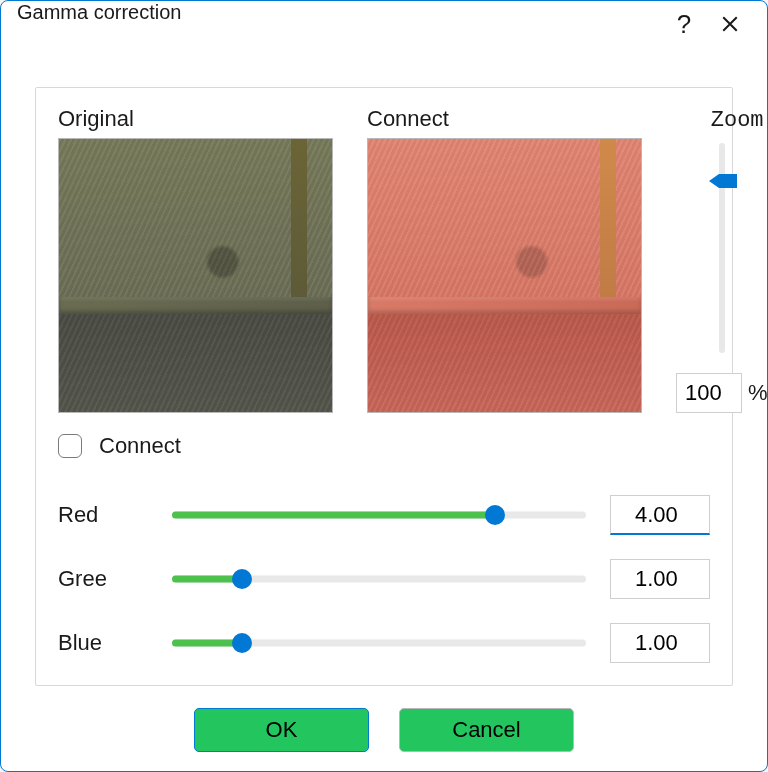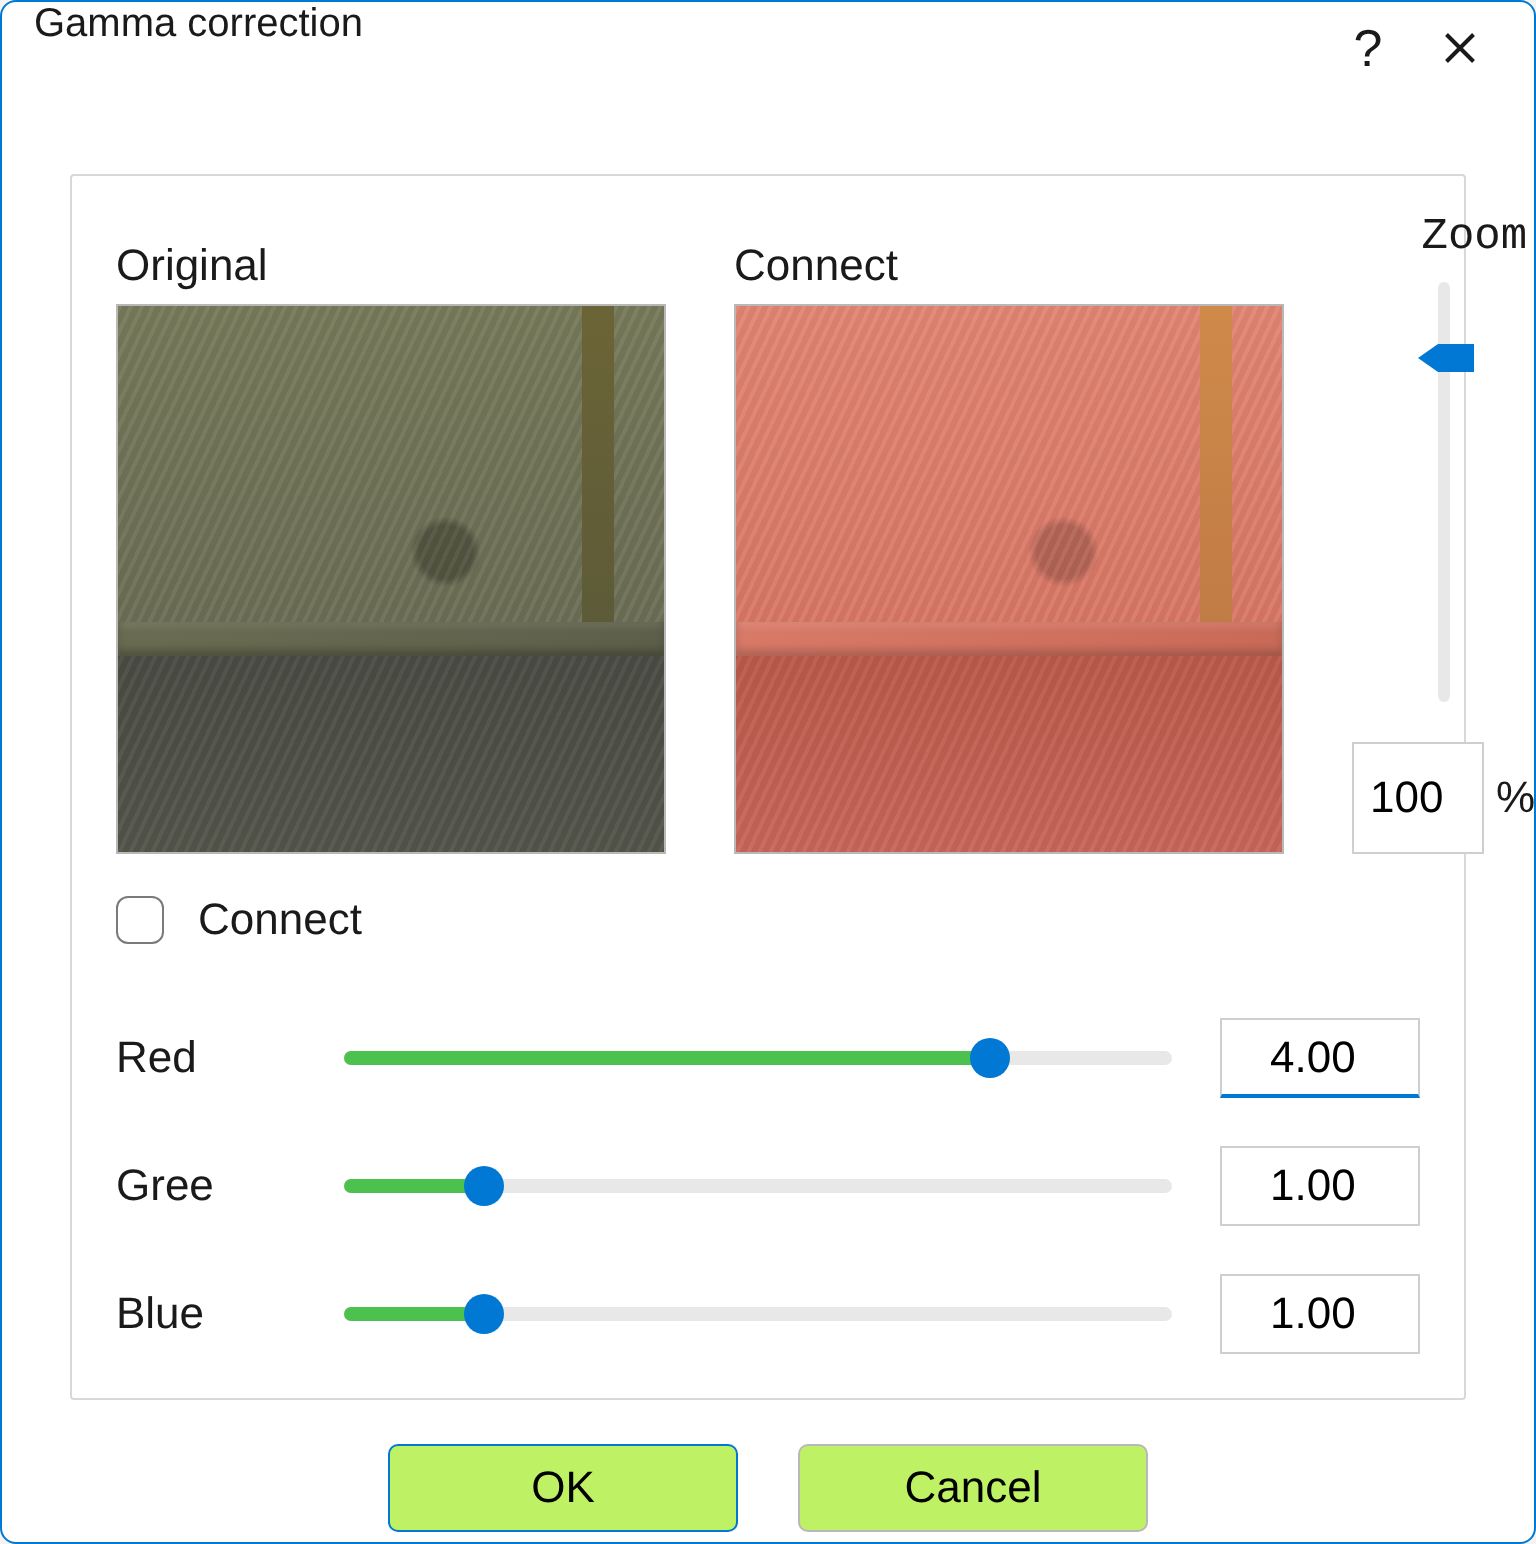--- a/index.html
+++ b/index.html
@@ -157,21 +157,21 @@
   .zoom-thumb svg { display:block; }
   .zoom-value-row {
     display: flex;
     align-items: center;
     gap: 6px;
     margin-top: 20px;
     align-self: flex-end;
   }
   .zoom-value {
     width: 66px;
-    height: 56px;
+    height: 40px;
     border: 1px solid var(--border);
     font-size: 22px;
     text-align: left;
     padding: 4px 8px;
     font-family: inherit;
   }
   .pct { font-size: 22px; }
 
   .connect-row {
     margin-top: 20px;
@@ -241,21 +241,21 @@
   .button-row {
     margin-top: 22px;
     display: flex;
     justify-content: center;
     gap: 30px;
   }
   .btn {
     width: 175px;
     height: 44px;
     font-size: 22px;
-    background: #bef264;
+    background: #22c55e;
     border: 1px solid #b8b8b8;
     border-radius: 5px;
     cursor: pointer;
     font-family: inherit;
   }
   .btn.primary {
     border: 1px solid var(--accent);
   }
 </style>
 </head>

